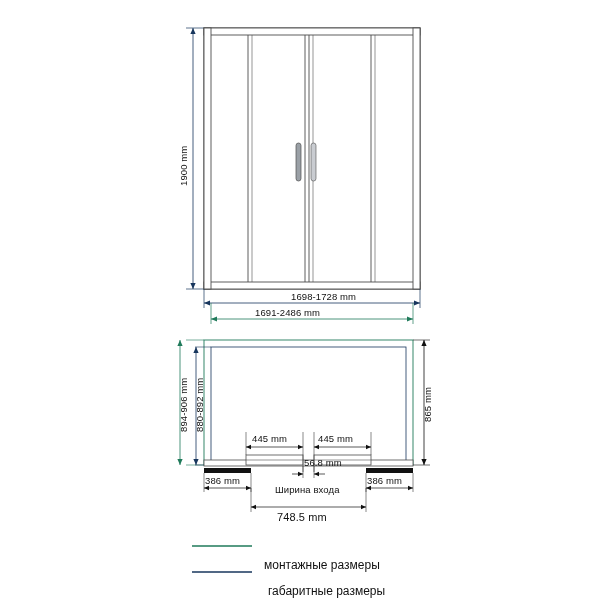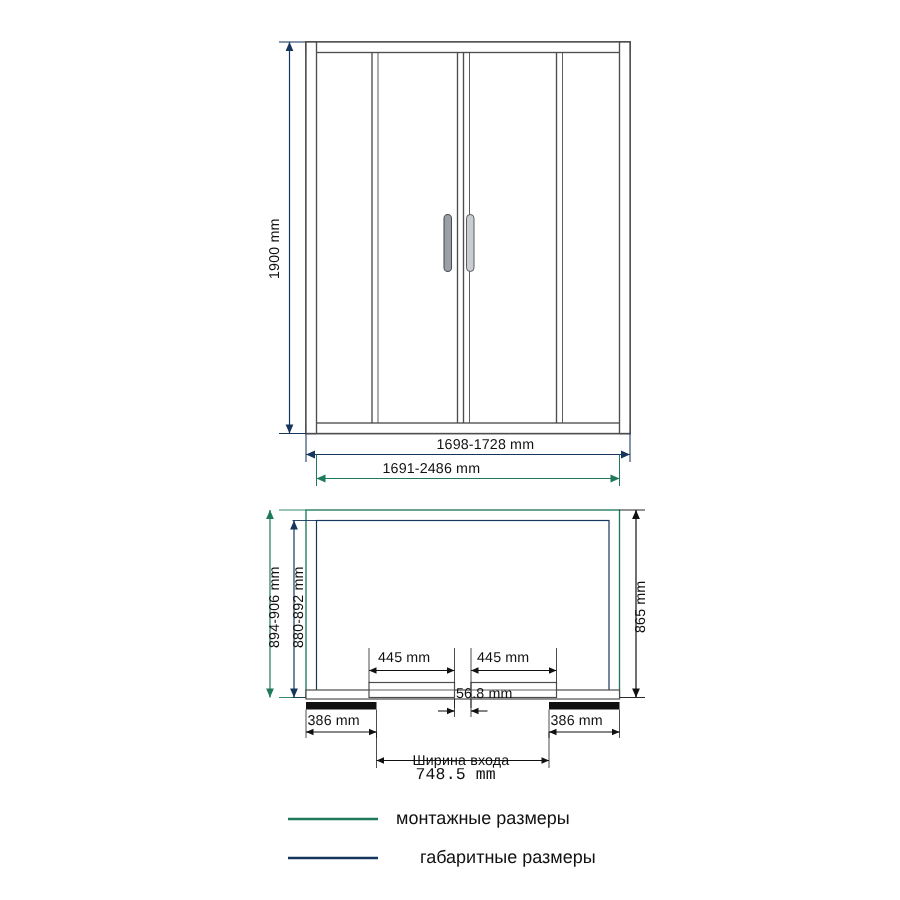--- a/index.html
+++ b/index.html
@@ -35,20 +35,21 @@
   }
   .lbl.rot {
     transform-origin: 0 0;
     transform: rotate(-90deg);
   }
   .legend-label {
     position: absolute;
     font-size: 12px;
     color: #111111;
     white-space: nowrap;
+    margin-top: 20px;
   }
 </style>
 </head>
 <body>
 
 <div class="stage">
 
   <svg class="diagram" viewBox="0 0 600 600">
 
     <g>
@@ -192,21 +193,21 @@
   <div class="lbl" style="left:252px; top:433px;">445 mm</div>
 
   <div class="lbl" style="left:318px; top:433px;">445 mm</div>
 
   <div class="lbl" style="left:304px; top:457px;">56.8 mm</div>
 
   <div class="lbl" style="left:205px; top:475px;">386 mm</div>
 
   <div class="lbl" style="left:367px; top:475px;">386 mm</div>
 
-  <div class="lbl" style="left:275px; top:502px;">Ширина входа</div>
-
-  <div class="lbl" style="left:277px; top:511px; font-size:11px;font-family:Liberation Mono, monospace;">748.5 mm</div>
+  <div class="lbl" style="left:275px; top:484px;">Ширина входа</div>
+
+  <div class="lbl" style="left:277px; top:511px; font-size:11px;">748.5 mm</div>
 
   <div class="legend-label" style="left:264px; top:538px;">монтажные размеры</div>
 
-  <div class="legend-label" style="left:280px; top:564px;">габаритные размеры</div>
+  <div class="legend-label" style="left:268px; top:564px;">габаритные размеры</div>
 
 </div>
 
 </body></html>

